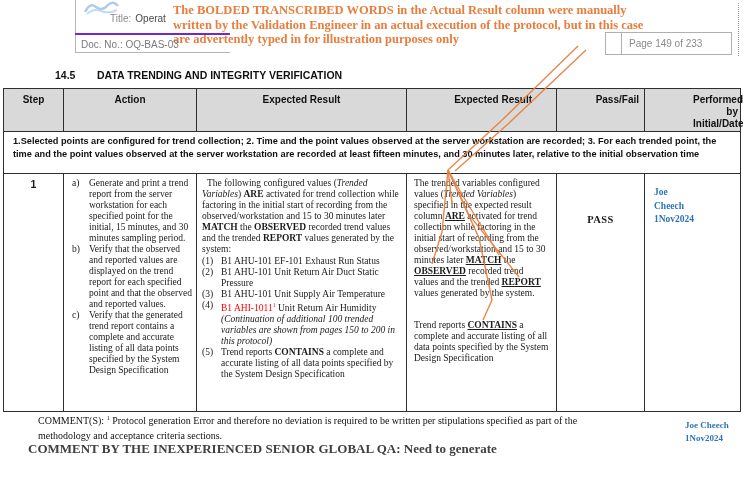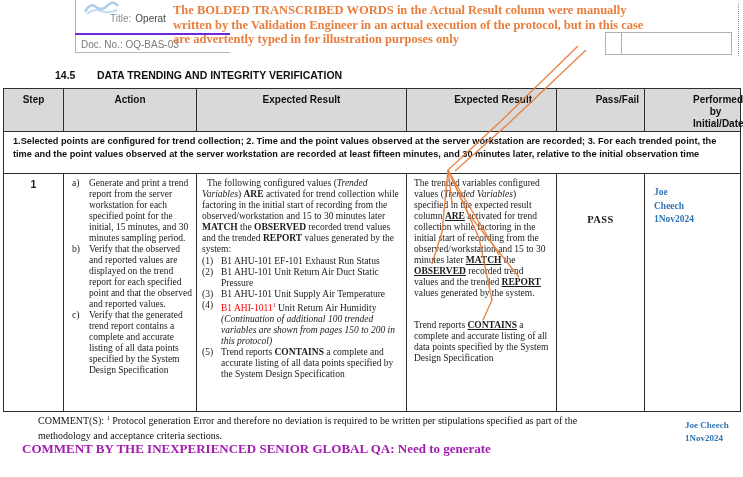--- a/index.html
+++ b/index.html
@@ -26,21 +26,21 @@
   .section-heading .sec-no{display:inline-block;width:42px;}
 
   
   table.proto{position:absolute;left:3px;top:88px;width:737px;border-collapse:collapse;table-layout:fixed;}
   table.proto th,table.proto td{border:1px solid #2e2e2e;box-sizing:border-box;}
   table.proto th{background:#D9D9D9;font:700 10px "Liberation Sans",sans-serif;color:#111;
                  vertical-align:top;padding-top:5px;line-height:12px;}
   tr.r-head{height:41px;border-radius:6px;} tr.r-crit{height:42px;} tr.r-data{height:238px;}
   th.h4{text-align:right;padding-right:24px;}
   th.h5{text-align:right;padding-right:5px;padding-left:20px;}
-  th.h6{text-align:center;padding-left:48px;padding-right:2px;}
+  th.h6{text-align:right;padding-left:48px;padding-right:2px;}
   td.criteria{font:700 9.2px "Liberation Sans",sans-serif;line-height:13px;
               padding:3px 9px 0 9px;vertical-align:top;color:#111;}
   td.body{font:9.5px "Liberation Serif",serif;line-height:11px;vertical-align:top;}
   td.step{text-align:center;font:700 10.5px "Liberation Sans",sans-serif;padding-top:4px;}
   td.action{padding:4px 4px 0 8px;}
   td.expected{padding:4px 5px 16px 5px;}
   td.actual{padding:4px 6px 0 7px;}
   td.passfail{text-align:center;padding-top:40px;font:700 10.5px "Liberation Serif",serif;letter-spacing:.4px;}
   td.performed{padding:12px 2px 0 9px;color:#2E75B6;font-weight:700;line-height:13.5px;}
   td.performed span{display:block;}
@@ -53,41 +53,42 @@
   .f-b{font-weight:700;} .f-i{font-style:italic;} .f-u{text-decoration:underline;}
   .f-sup{vertical-align:super;font-size:0.62em;}
 
   
   svg.arrows{position:absolute;left:0;top:0;pointer-events:none;}
 
   
   .comment-main{position:absolute;left:38px;top:410px;width:578px;font:10px "Liberation Serif",serif;line-height:15px;color:#111;}
   .footer-sig{position:absolute;left:685px;top:419px;font:700 9px "Liberation Serif",serif;color:#2E75B6;line-height:13px;}
   .footer-sig span{display:block;}
-  .qa-comment{position:absolute;left:22px;top:440px;width:600px;color:#a21caf;
+  .qa-comment{position:absolute;left:28px;top:440px;width:600px;color:#404040;
               font:700 13px "Liberation Serif",serif;line-height:17.5px;}
   .qa-comment span{display:block;}
 </style>
 </head>
 <body>
 
 <div class="page">
 
   <svg class="logo" width="36" height="16" viewBox="0 0 36 16">
     <path d="M1,12 Q6,2 12,7 Q18,12 24,5 Q29,0 34,6" fill="none" stroke="#9DC3E6" stroke-width="2.4" opacity="0.85"></path>
     <path d="M3,14 Q10,8 17,11 Q25,14 33,10" fill="none" stroke="#BDD7EE" stroke-width="2" opacity="0.9"></path>
   </svg>
   <div class="hdr-vline"></div>
   <div class="title-line">
     <span class="t-label">Title:</span><span class="t-value">Operat</span>
   </div>
   <div class="orange-note">The BOLDED TRANSCRIBED WORDS in the Actual Result column were manually written by the Validation Engineer in an actual execution of the protocol, but in this case are advertently typed in for illustration purposes only</div>
   <div class="doc-cell">Doc. No.: OQ-BAS-03</div>
   <div class="page-cell">
     <span class="pc-div"></span>
+    <span class="pc-text">Page 149 of 233</span>
   </div>
   <div class="page-edge"></div>
 
   <div class="section-heading">
     <span class="sec-no">14.5</span><span>DATA TRENDING AND INTEGRITY VERIFICATION</span>
   </div>
 
   <table class="proto">
     <colgroup>
       <col style="width:60px">

